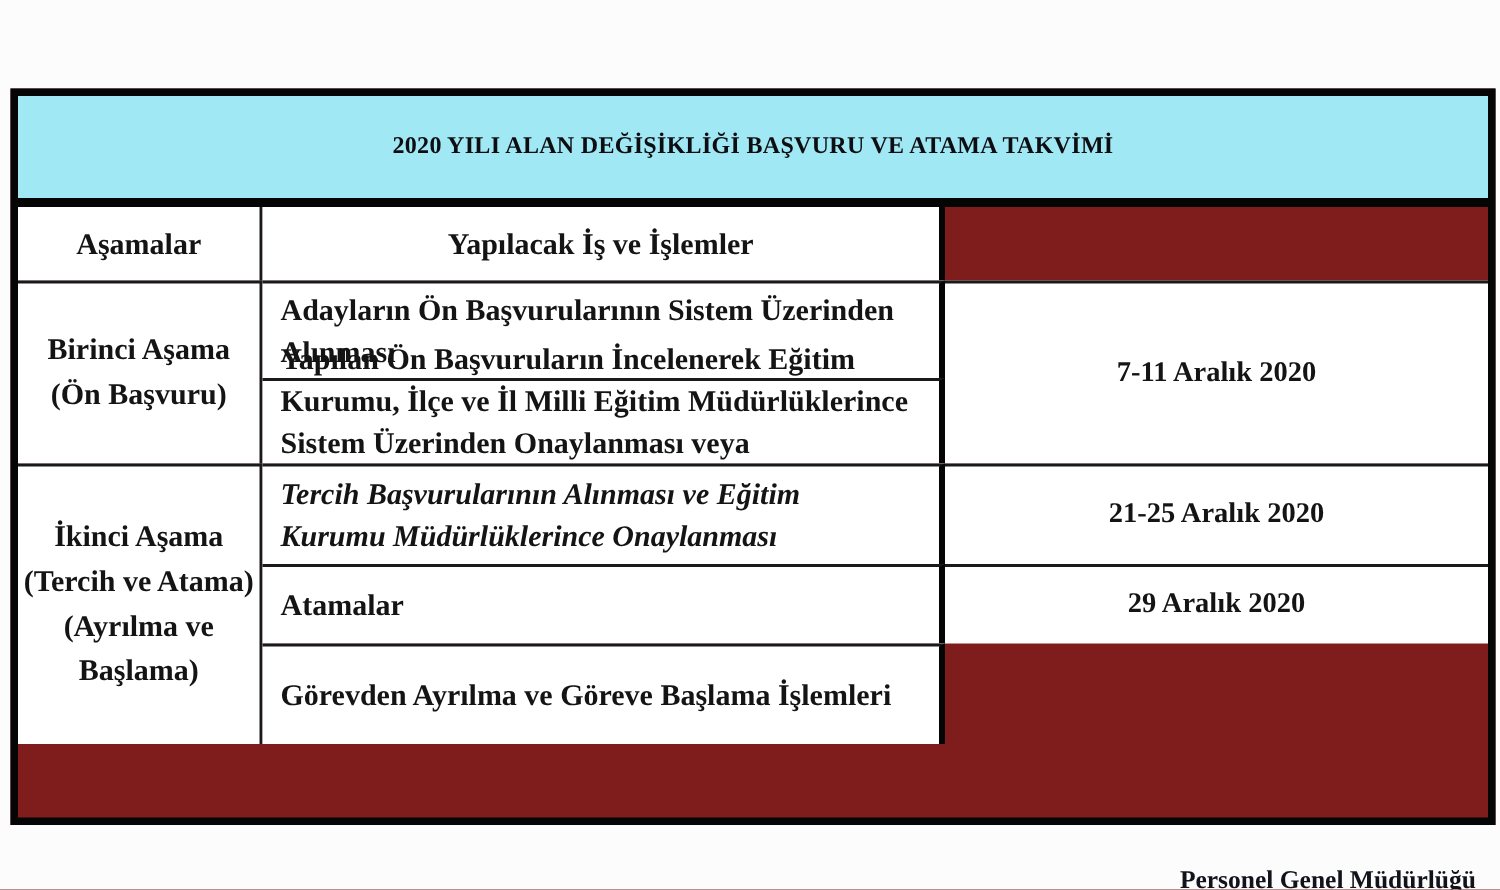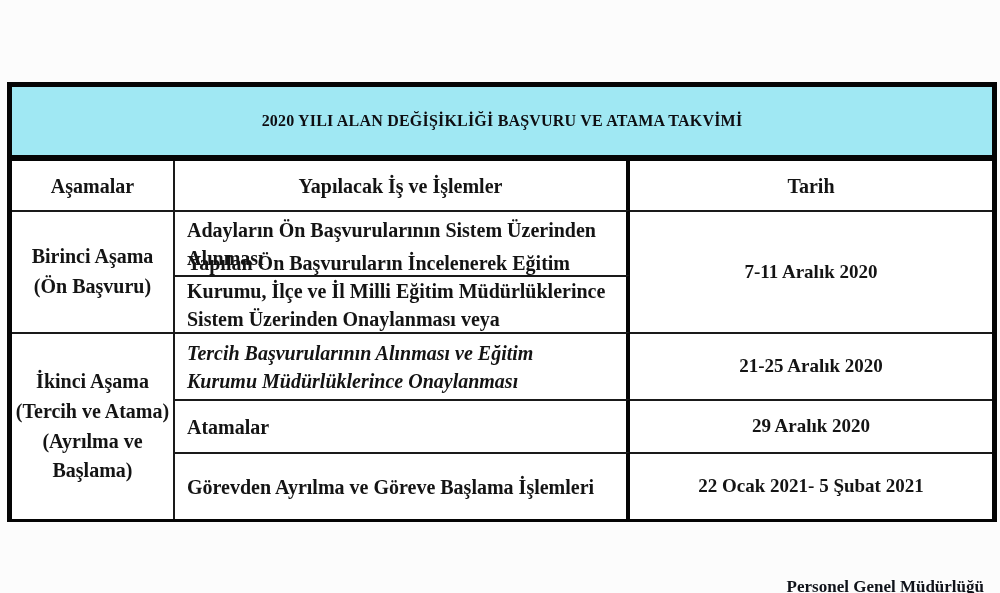--- a/index.html
+++ b/index.html
@@ -13,24 +13,24 @@
   html,body{width:1000px;height:593px;overflow:hidden;}
   body{
     position:relative;
     background:var(--page-bg);
     font-family:"Liberation Serif","DejaVu Serif",serif;
     font-weight:bold;
     color:var(--ink);
   }
   .doc-table{
     position:absolute;
-    left:7px;top:82px;
-    width:990px;height:440px;
+    left:7px;top:59px;
+    width:990px;height:491px;
     border:5px solid var(--line-dark);
-    background:#0f172a;
+    background:#7f1d1d;
   }
   .title-bar{
     height:74px;
     background:var(--title-bg);
     border-bottom:6px solid var(--line-dark);
     display:flex;align-items:center;justify-content:center;
   }
   .title-text{
     font-size:16px;
     letter-spacing:.2px;
@@ -88,21 +88,20 @@
 <body>
 
 <div class="doc-table">
   <div class="title-bar">
     <div class="title-text">2020 YILI ALAN DEĞİŞİKLİĞİ BAŞVURU VE ATAMA TAKVİMİ</div>
   </div>
   <div class="grid">
 
     <div class="cell vr1 g-h1">Aşamalar</div>
     <div class="cell vr2 g-h2">Yapılacak İş ve İşlemler</div>
-    <div class="cell g-h3">Tarih</div>
 
     <div class="cell stage bt vr1 g-s1">Birinci Aşama
 (Ön Başvuru)</div>
     <div class="cell task bt vr2 g-t1">
         <span class="w440">Adayların Ön Başvurularının Sistem Üzerinden Alınması</span>
       </div>
     <div class="cell task bt vr2 g-t2">
         <span class="w440">Yapılan Ön Başvuruların İncelenerek Eğitim Kurumu, İlçe ve İl Milli Eğitim Müdürlüklerince Sistem Üzerinden Onaylanması veya Reddedilmesi</span>
       </div>
     <div class="cell date bt g-d1">7-11 Aralık 2020</div>
@@ -114,18 +113,17 @@
         <span class="w350">Tercih Başvurularının Alınması ve Eğitim Kurumu Müdürlüklerince Onaylanması</span>
       </div>
     <div class="cell task bt vr2 g-t4">
         <span>Atamalar</span>
       </div>
     <div class="cell task bt vr2 g-t5">
         <span>Görevden Ayrılma ve Göreve Başlama İşlemleri</span>
       </div>
     <div class="cell date bt g-d2">21-25 Aralık 2020</div>
     <div class="cell date bt g-d3">29 Aralık 2020</div>
-    <div class="cell date bt g-d4">22 Ocak 2021- 5 Şubat 2021</div>
 
   </div>
 </div>
 
 <div class="footer-note">Personel Genel Müdürlüğü</div>
 
 </body></html>

